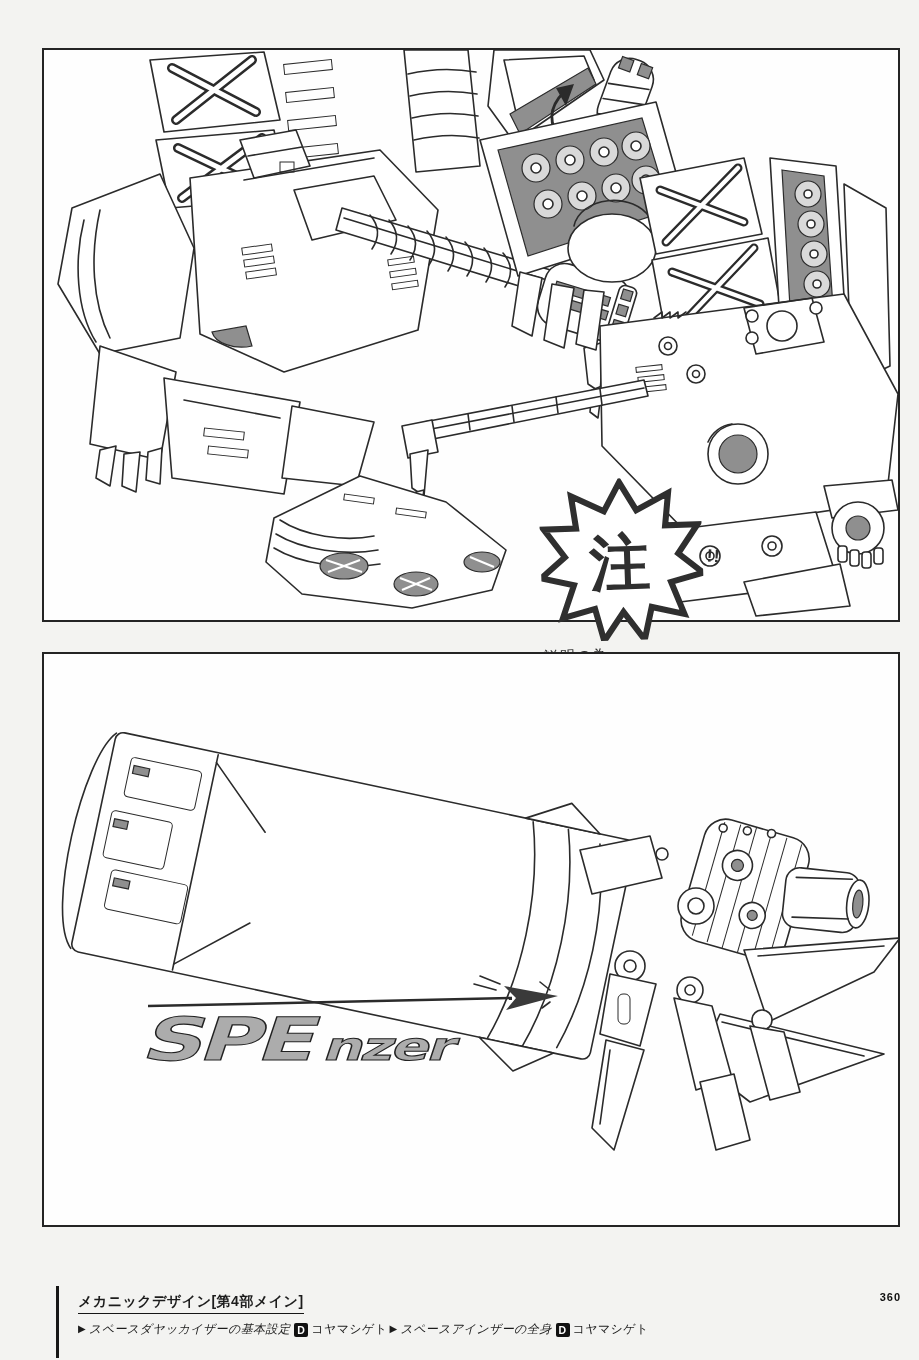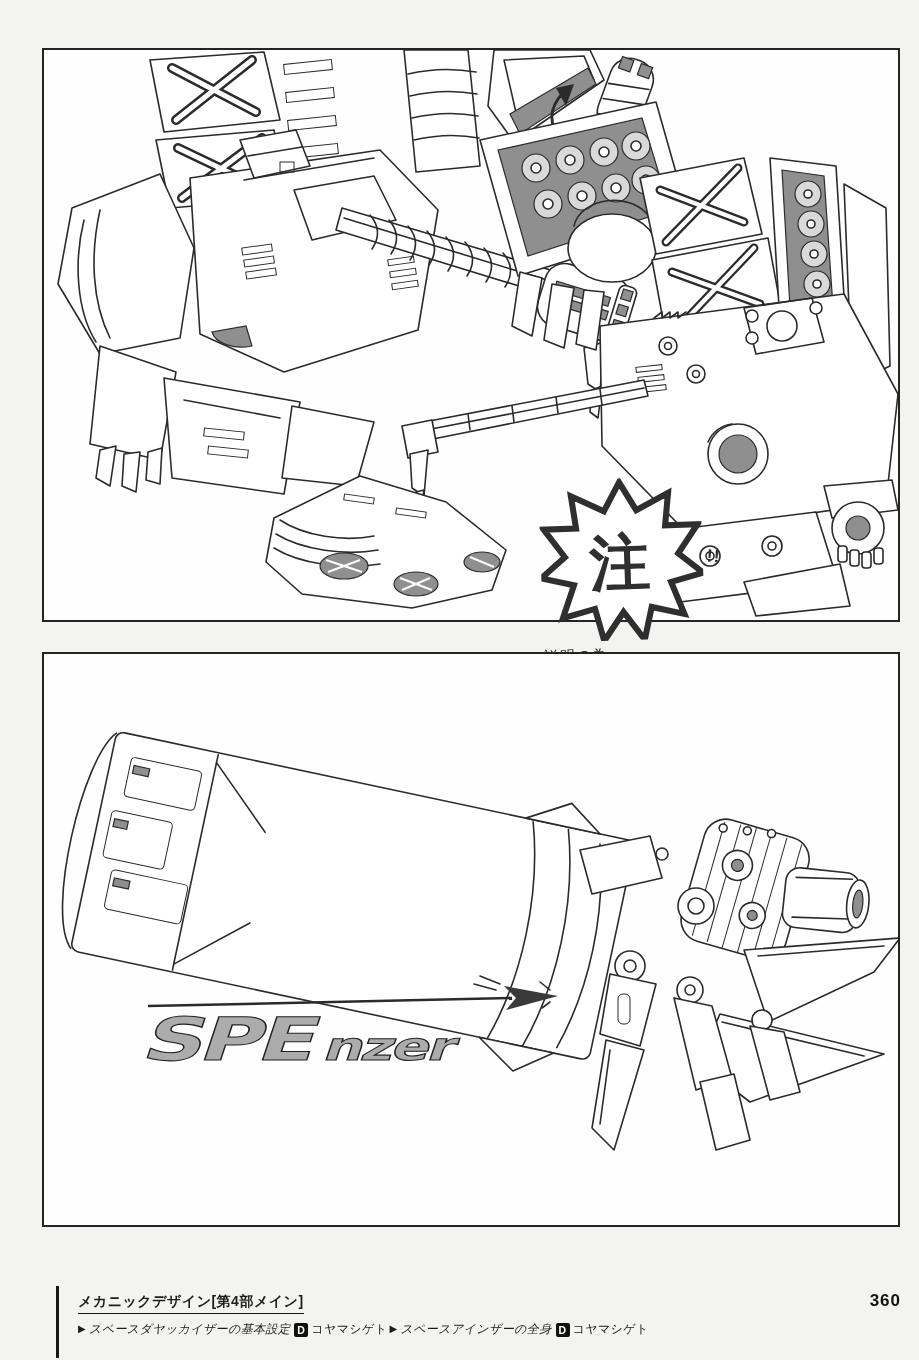--- a/index.html
+++ b/index.html
@@ -49,21 +49,21 @@
   .credit-label{margin-right:4px;font-style:italic;}
   .credit-badge{
     display:inline-flex;align-items:center;justify-content:center;
     width:14px;height:14px;background:#111;color:#fff;
     font-size:10.5px;font-weight:bold;border-radius:2px;margin-right:3px;
   }
   .credit-name{margin-right:2px;}
 
   .page-number{
     position:absolute;top:1291px;right:18px;
-    font-size:17px;font-weight:bold;letter-spacing:1px;color:#111;
+    font-size:11px;font-weight:bold;letter-spacing:1px;color:#111;
   }
 </style>
 </head>
 <body>
 
 <div class="panel" id="panel1">
   <svg viewBox="0 0 854 570" preserveAspectRatio="none">
 
     <g>
       <polygon class="wh" points="106,10 220,2 236,70 120,82"></polygon>

